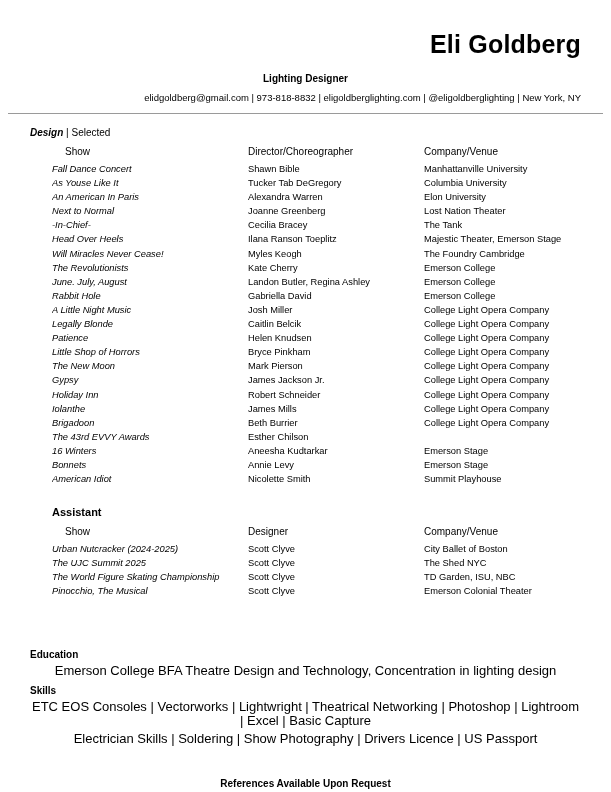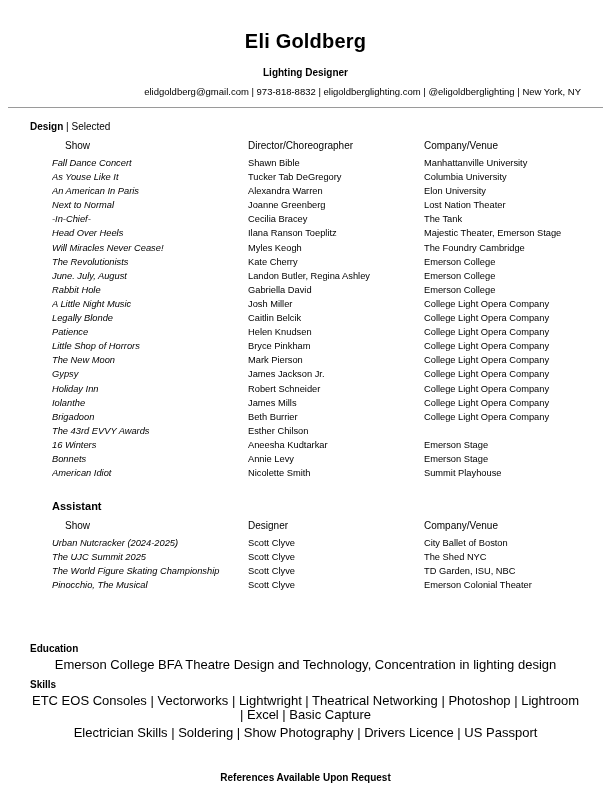--- a/index.html
+++ b/index.html
@@ -2,27 +2,27 @@
 <html><head>
 <meta charset="utf-8">
 <style>
   * { margin:0; padding:0; box-sizing:border-box; }
   html,body { background:#ffffff; }
   .page {
     width:611px; height:792px; margin:0 auto; background:#fff; color:#000;
     font-family:"Liberation Sans", sans-serif; padding:30px 30px 0 30px;
     position:relative; overflow:hidden;
   }
-  .name { text-align:center; font-size:20px; font-weight:bold; letter-spacing:.2px; }
+  .name { text-align:right; font-size:25px; font-weight:bold; letter-spacing:.2px; }
   .role { text-align:center; font-size:10px; font-weight:bold; margin-top:14px; }
   .contact { text-align:right; font-size:9.5px; margin-top:8px; }
   .rule { border:0; border-top:1px solid #9a9a9a; margin:10px -22px 0 -22px; }
 
   .section-heading { font-size:10px; margin-top:13px; }
-  .section-heading .bold { font-weight:bold; }
+  .section-heading .bold { font-weight:bold;font-style:italic; }
 
   .table { margin-top:6px; }
   .thead, .trow { display:grid; grid-template-columns:196px 176px 1fr; padding-left:22px; }
   .thead { font-weight:normal; font-size:10px; line-height:15px; margin-bottom:3px; }
   .thead .th-show { padding-left:13px; }
   .trow { font-size:9.3px; line-height:14.1px; }
   .cell { white-space:nowrap; overflow:hidden; }
   .show-cell { font-style:italic; }
 
   .assistant-heading { font-size:11px; font-weight:bold; margin:20px 0 0 22px; }

